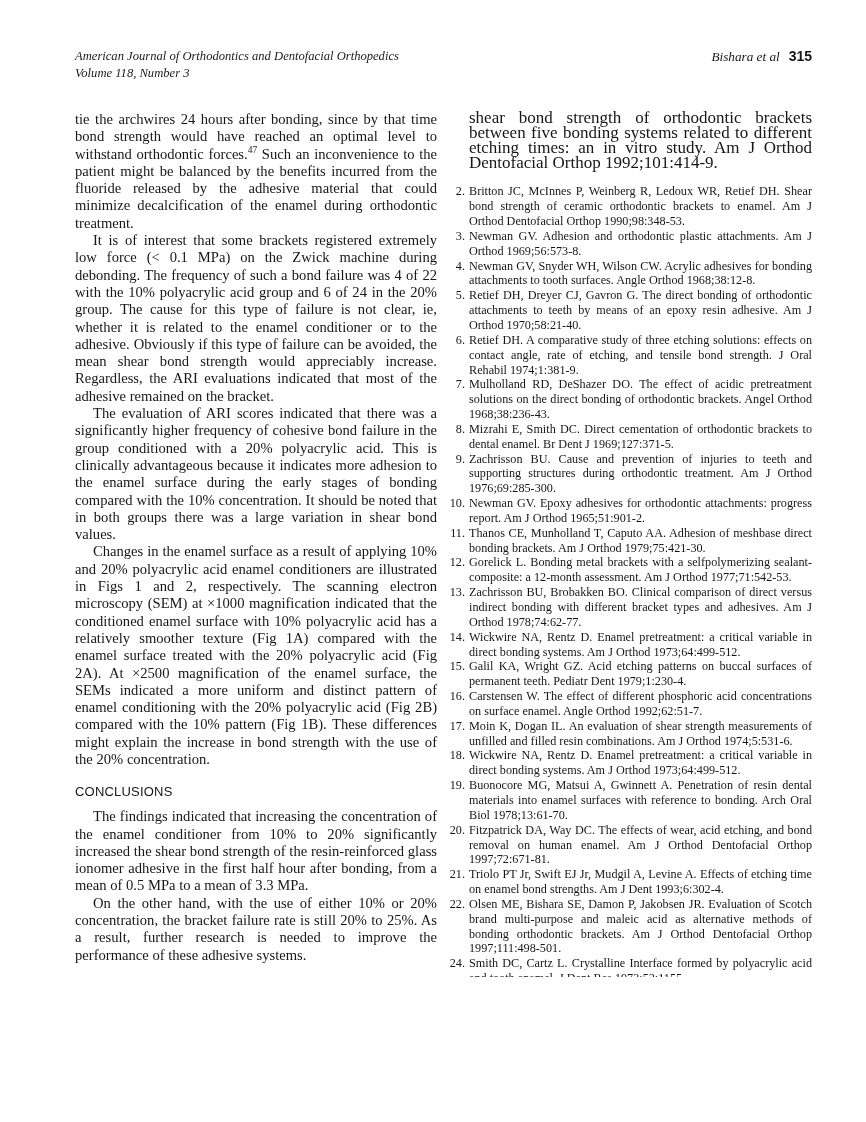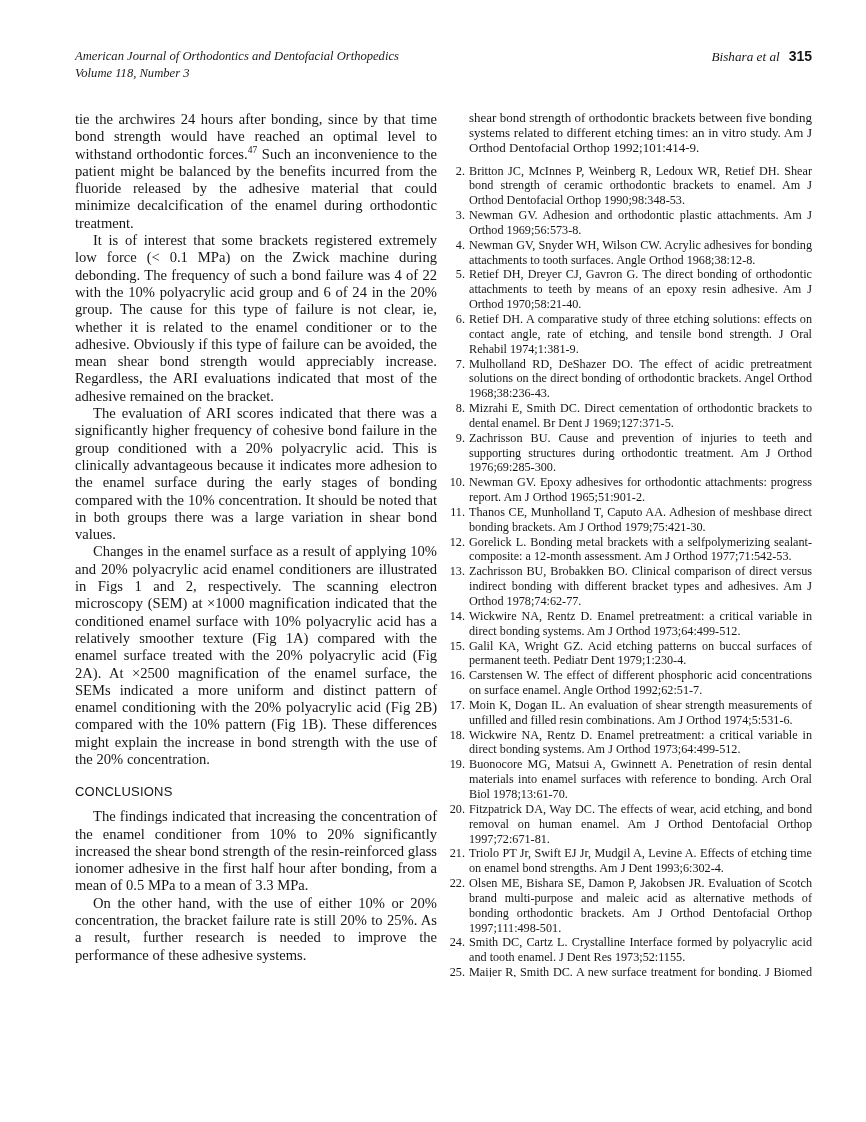--- a/index.html
+++ b/index.html
@@ -80,22 +80,22 @@
   }
   .ref-num {
     min-width: 17px;
     width: 17px;
     text-align: right;
     margin-right: 4px;
     white-space: nowrap;
   }
   .ref-text { flex: 1; }
   .ref-continuation {
-    margin: 0 0 8px 21px;
-    font-size: 13px;
+    margin: 0 0 14px 21px;
+    font-size: 17px;
     line-height: 14.85px;
     text-align: justify;
   }
   
   .ref-first {
     display: flex;
     font-size: 12.2px;
     line-height: 14.85px;
     margin-left: 8px;
   }

